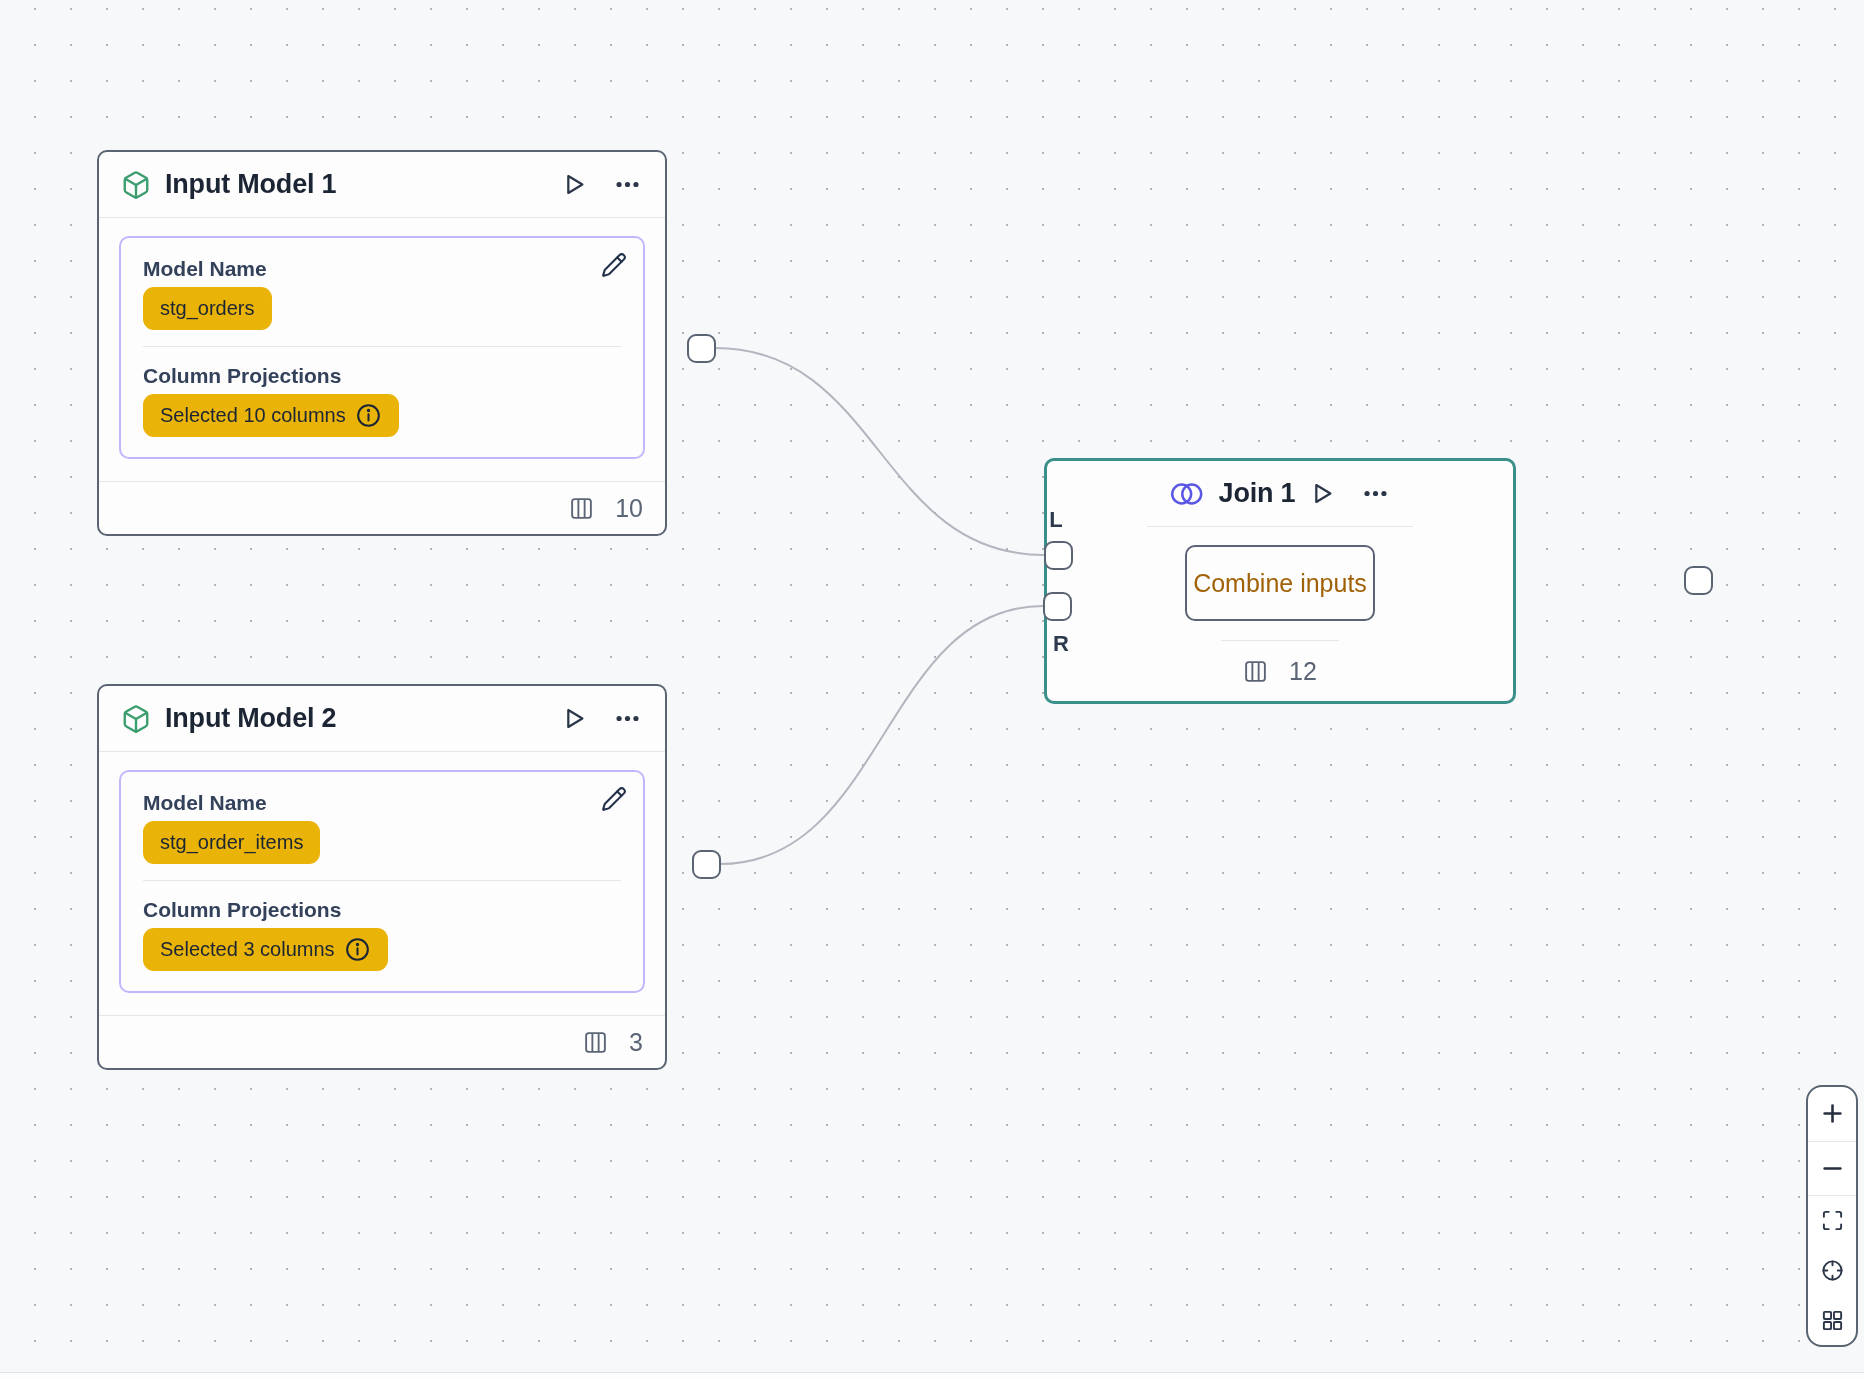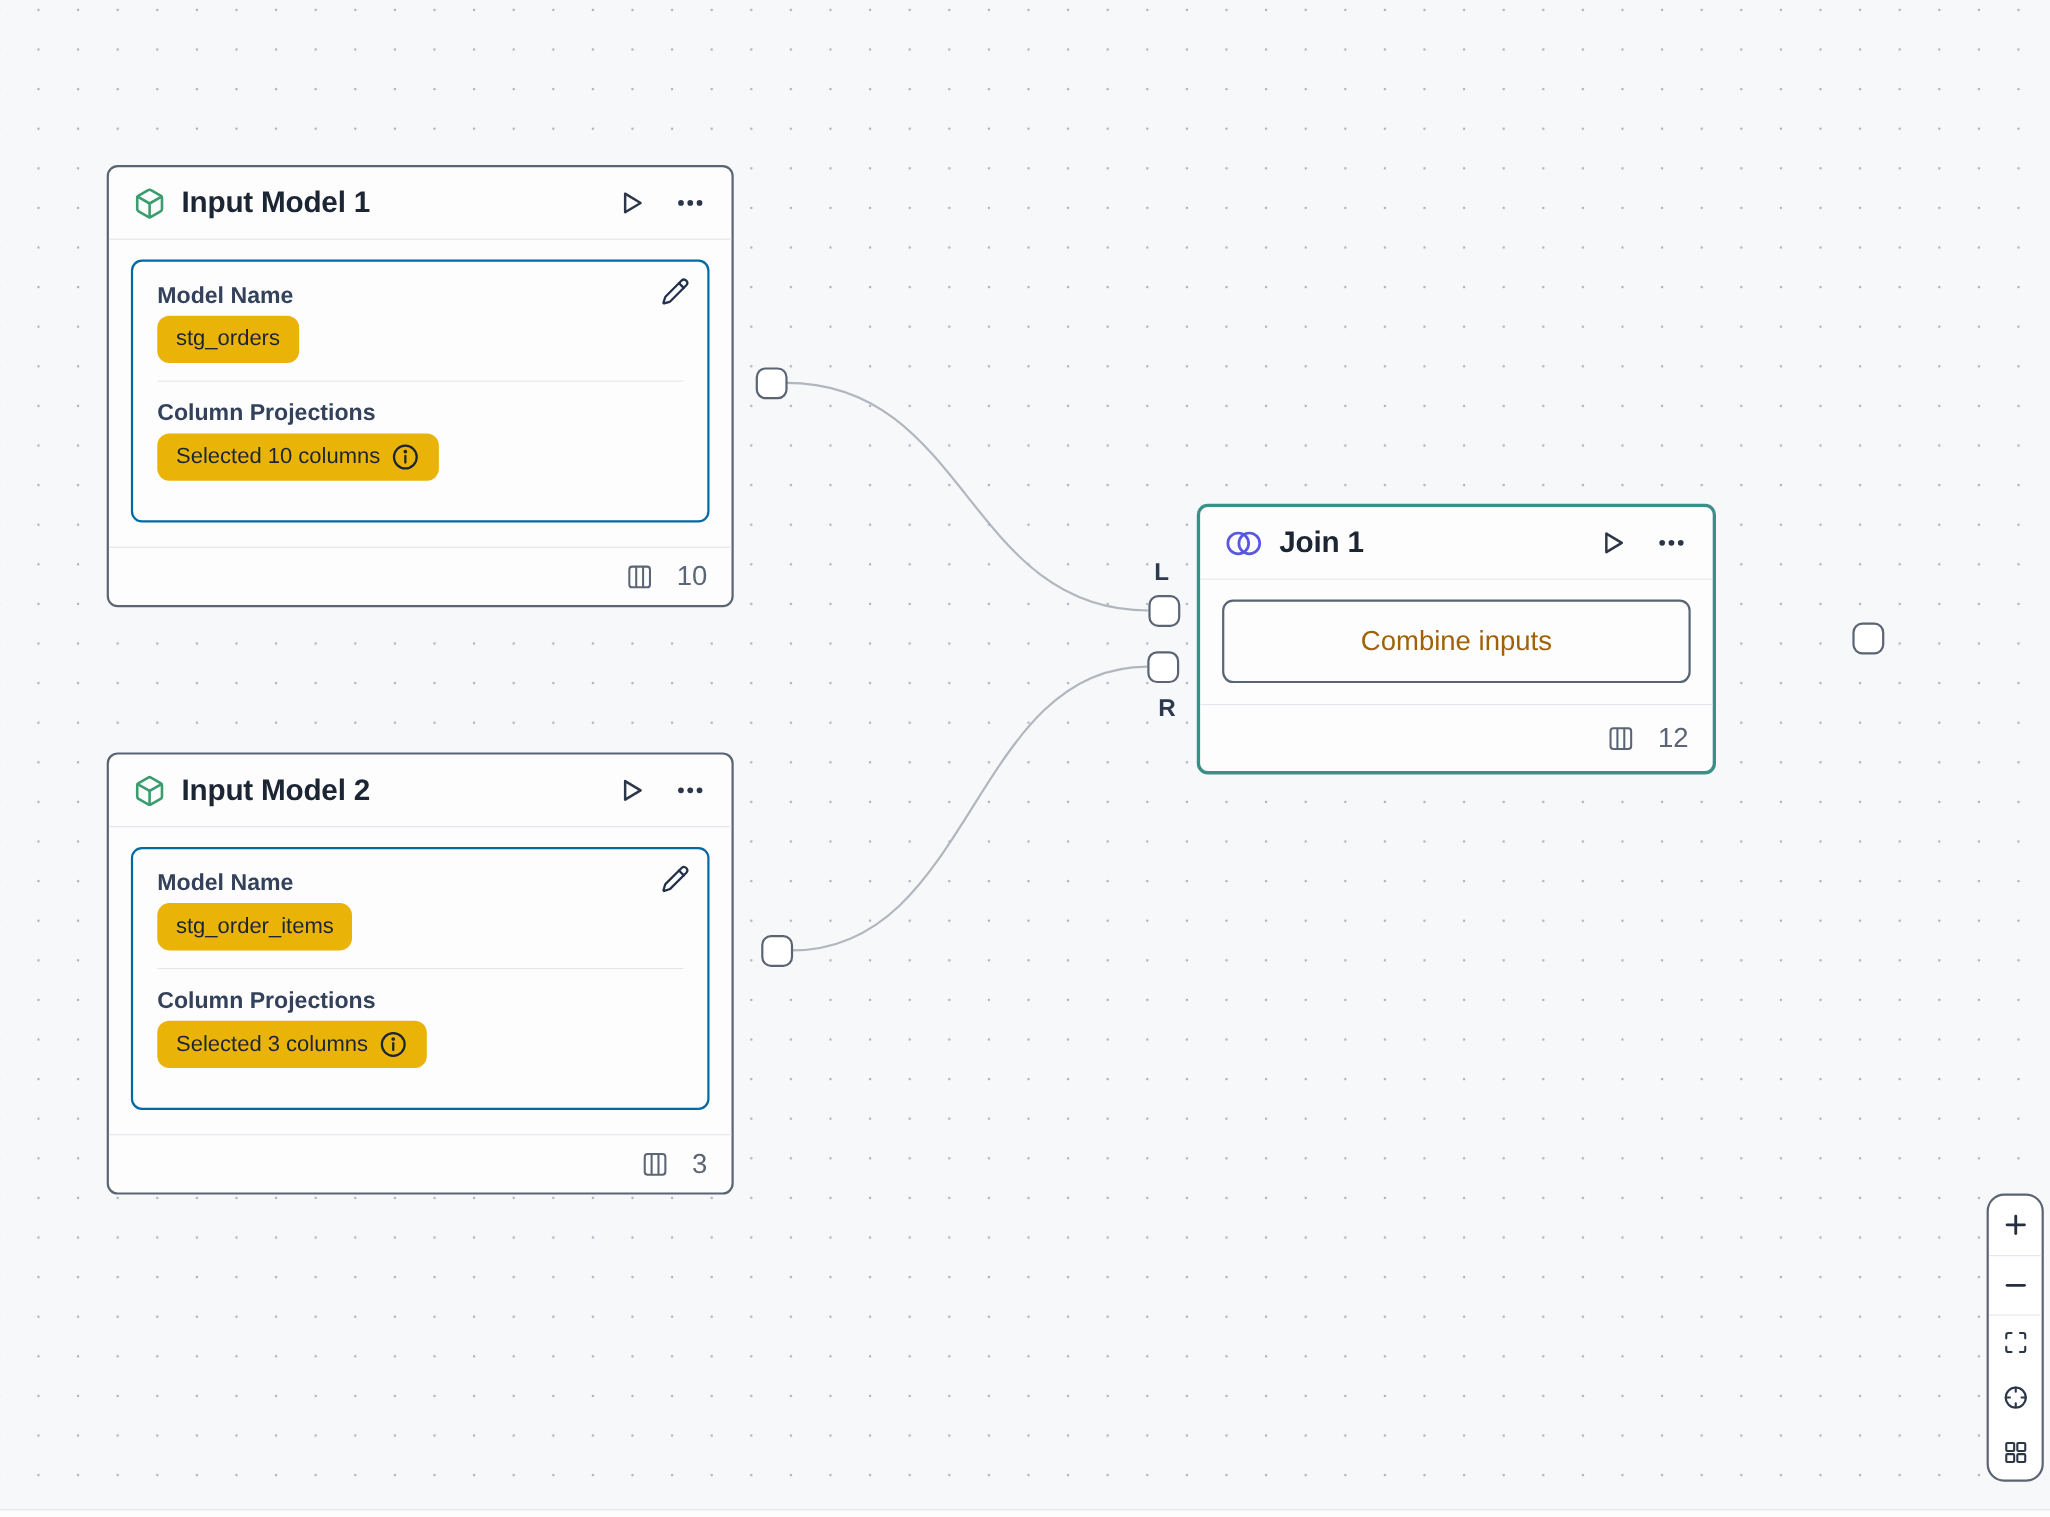--- a/index.html
+++ b/index.html
@@ -28,22 +28,22 @@
     padding:0 24px 0 22px;border-bottom:1px solid #e3e6ea;gap:14px;
   }
   .node-title{
     font-size:27px;font-weight:600;color:#1b2534;letter-spacing:-.2px;white-space:nowrap;
     flex:1 1 auto;
   }
   .header-actions{display:flex;align-items:center;gap:26px;flex:0 0 auto;}
   .icon-btn{background:none;border:none;padding:0;margin:0;cursor:pointer;display:flex;align-items:center;}
   .node-body{flex:1 1 auto;padding:18px 20px 22px;}
   .inner-card{
-    position:relative;border:2px solid #0369a1;border-radius:10px;background:#fdfdfe;
-    padding:18px 22px 36px;box-sizing:border-box;
+    position:relative;border:2px solid #c4b5fd;border-radius:10px;background:#fdfdfe;
+    padding:18px 22px 20px;box-sizing:border-box;
   }
   .pencil-btn{position:absolute;top:14px;right:16px;background:none;border:none;padding:0;cursor:pointer;}
   .field-label{font-size:21px;font-weight:700;color:#33415a;line-height:26px;}
   .chip{
     display:inline-flex;align-items:center;gap:9px;margin-top:5px;
     background:#eab308;border-radius:11px;padding:7px 17px;border:none;cursor:default;
     font-size:20px;color:#1b2534;line-height:29px;white-space:nowrap;
   }
   .card-divider{border:none;border-top:1px solid #e4e6ea;margin:16px 0;height:0;}
   .node-footer{
@@ -216,21 +216,21 @@
         <svg width="25" height="25" viewBox="0 0 24 24" fill="none" stroke="#5b6575" stroke-width="1.8">
             <rect x="3" y="3" width="18" height="18" rx="2.5"></rect>
             <path d="M9 3v18"></path>
             <path d="M15 3v18"></path>
           </svg>
       </span>
       <span class="count">3</span>
     </div>
   </div>
 
-  <div class="node selected" style="left:1088px;top:458px;width:472px;">
+  <div class="node selected" style="left:1044px;top:458px;width:472px;align-items:center;">
     <div class="node-header">
       <span style="display:flex;">
         <svg width="36" height="26" viewBox="0 0 30 22" fill="none" stroke="#5a57e3" stroke-width="2.1">
             <circle cx="10.5" cy="11" r="8"></circle>
             <circle cx="19" cy="11" r="8"></circle>
           </svg>
       </span>
       <span class="node-title">Join 1</span>
       <span class="header-actions">
         <button class="icon-btn">

